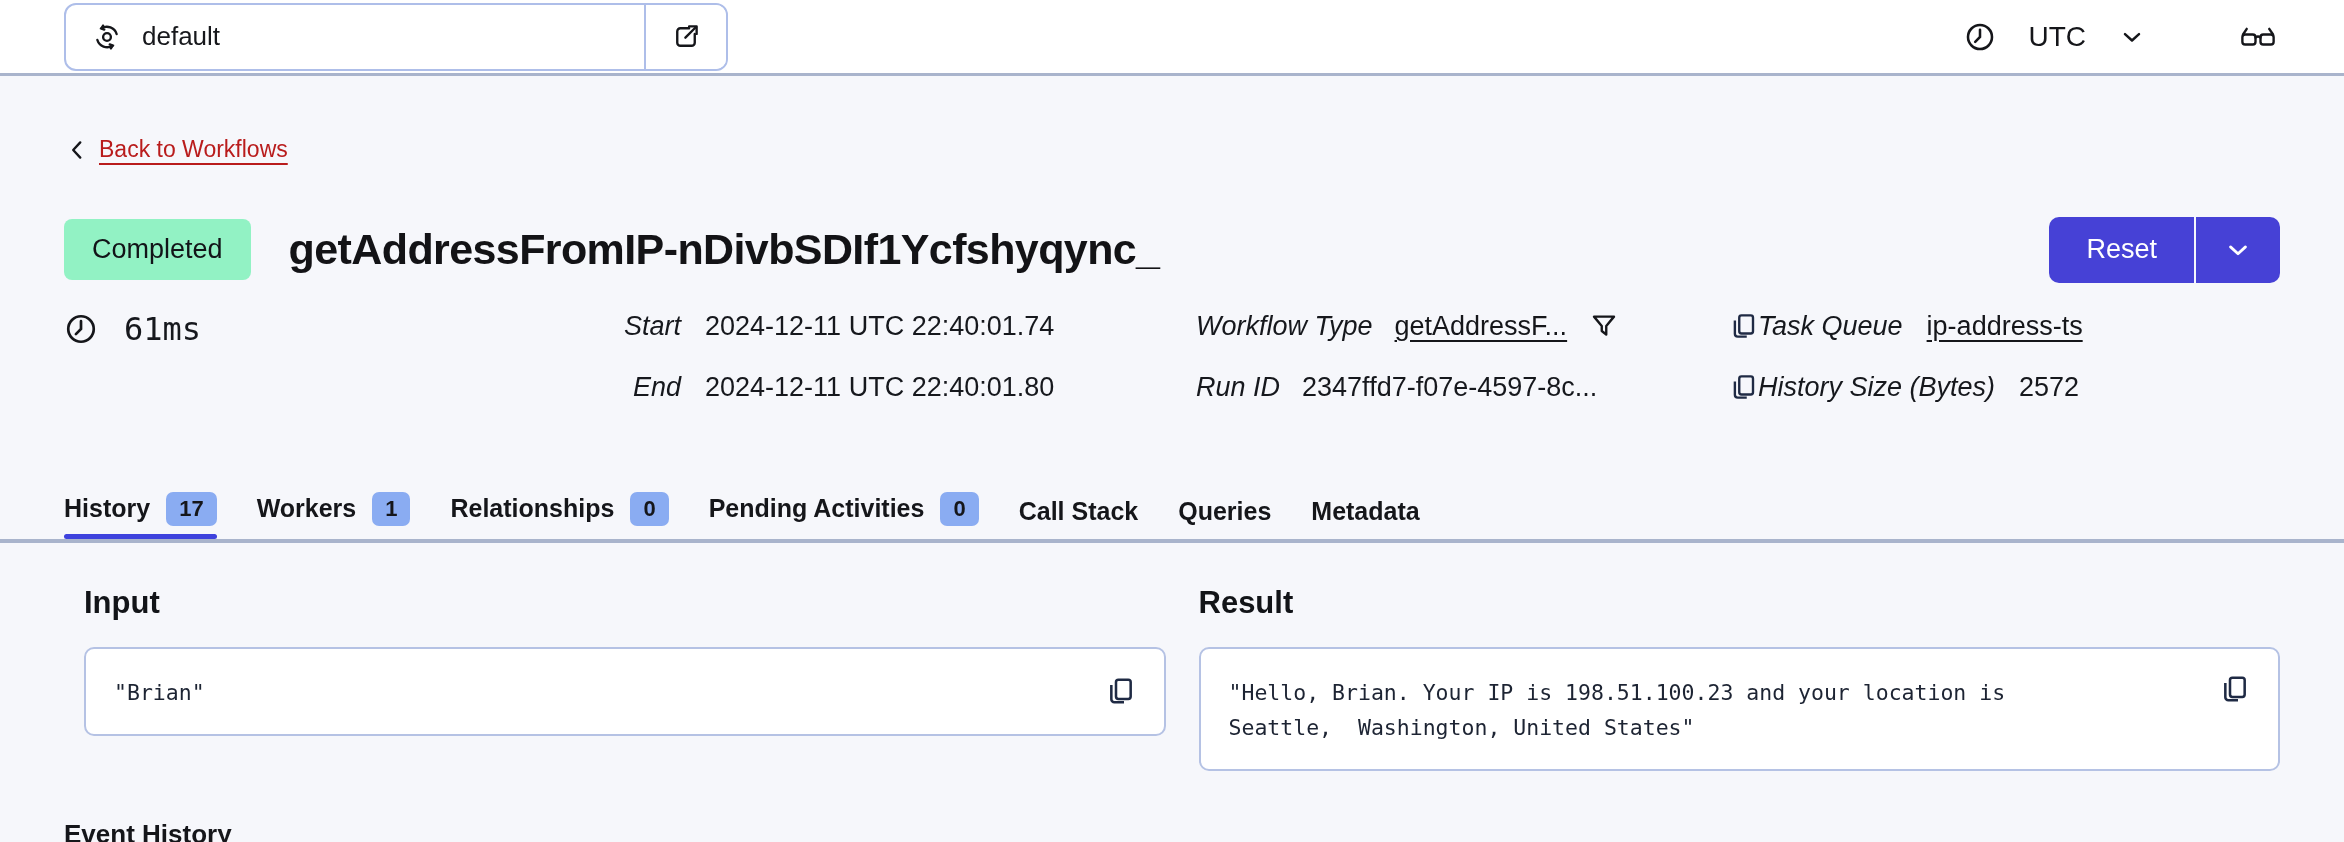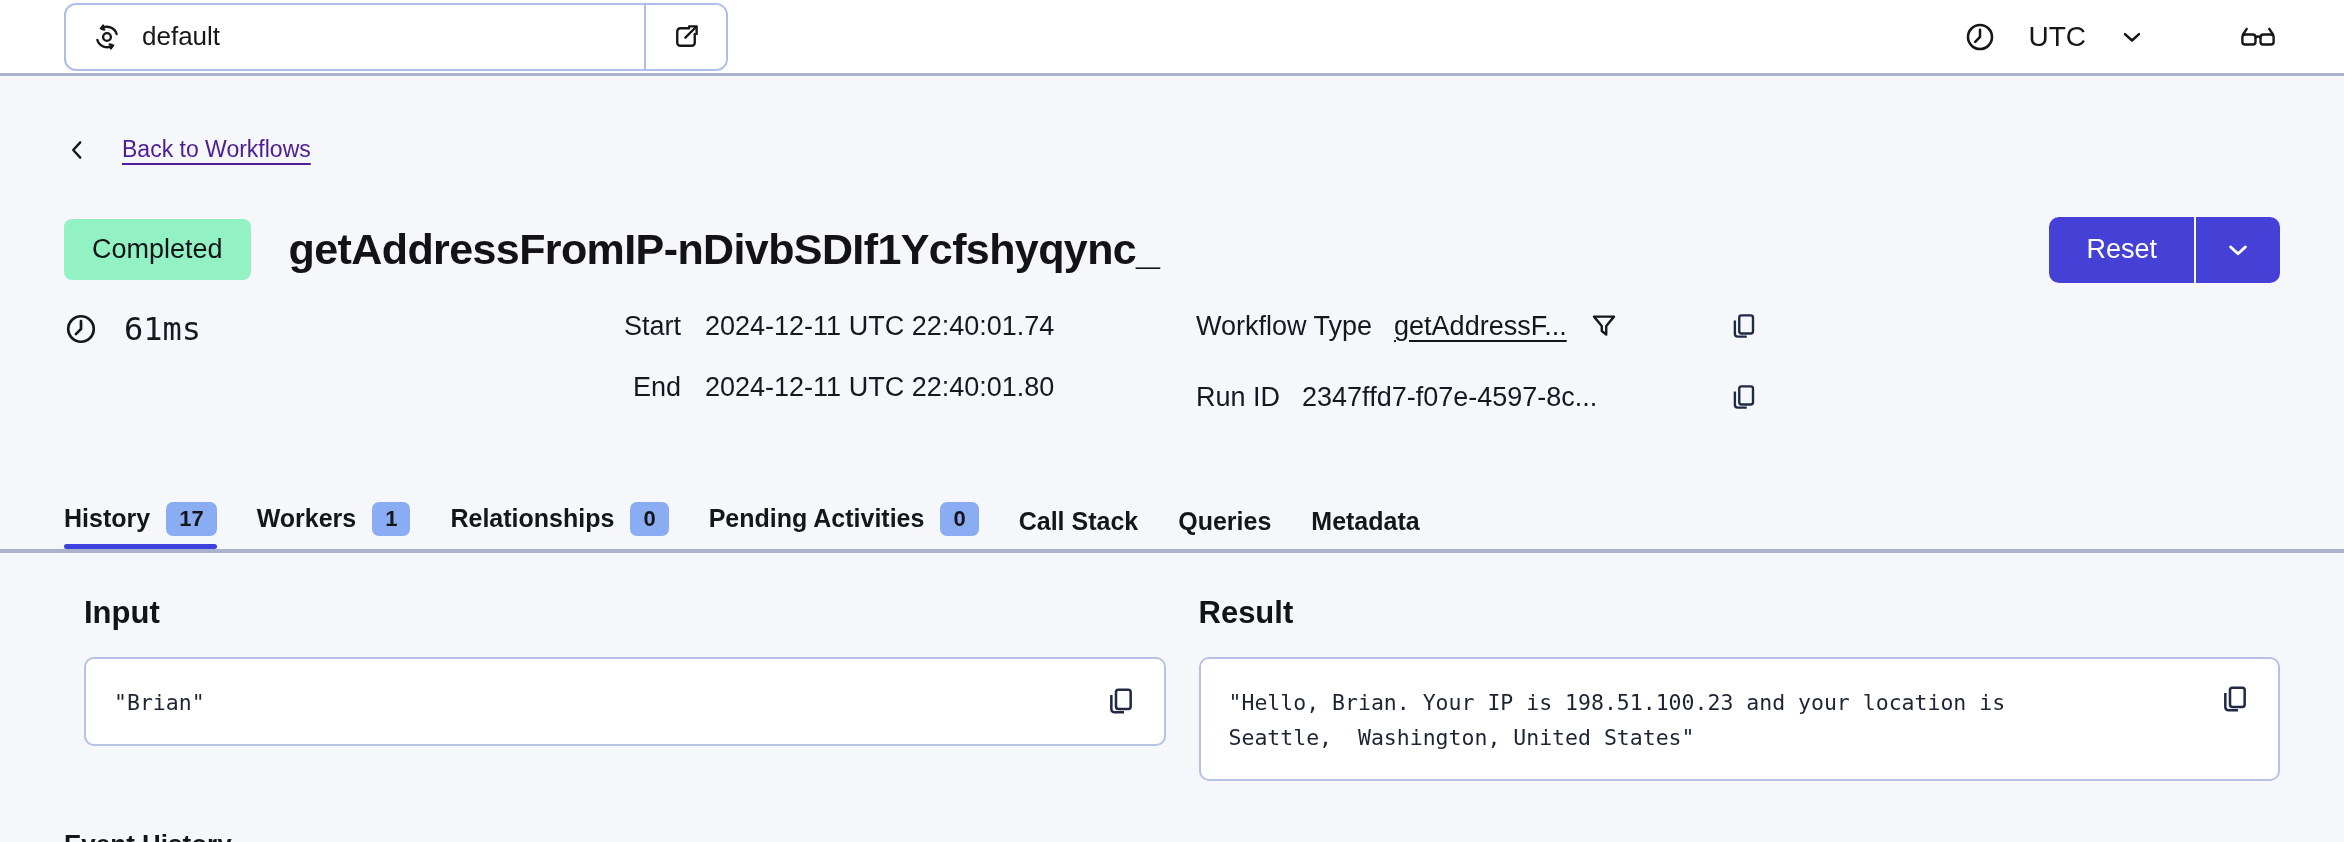--- a/index.html
+++ b/index.html
@@ -32,21 +32,21 @@
   .tz-btn {
     display:flex; align-items:center; gap:32px; background:none; border:none;
     font-family:inherit; font-size:28px; color:#15161A; cursor:pointer;
   }
   .glasses-btn { background:none; border:none; margin-left:92px; cursor:pointer; }
 
   
   .content { padding:0 64px; }
 
   .back-row { margin-top:60px; }
-  .back-link { display:inline-flex; align-items:center; gap:32px; color:#4c1d95; cursor:pointer; }
+  .back-link { display:inline-flex; align-items:center; gap:9px; color:#b91c1c; cursor:pointer; }
   .back-label {
     font-size:23px; font-weight:500;
     text-decoration:underline; text-decoration-thickness:2px; text-underline-offset:6px;
   }
 
   .title-row { margin-top:50px; display:flex; align-items:center; gap:38px; }
   .status-badge {
     background:#92F2C4; color:#121418; font-size:27px; font-weight:500;
     padding:15px 28px; border-radius:8px; white-space:nowrap;
   }
@@ -62,30 +62,30 @@
     background:none; border:none; color:#fff; font-family:inherit;
     font-size:27px; padding:0 37px; cursor:pointer;
   }
   .reset-caret {
     background:none; border:none; border-left:2px solid rgba(255,255,255,0.95);
     width:86px; display:flex; align-items:center; justify-content:center; cursor:pointer;
   }
 
   
   .details { margin-top:28px; display:flex; font-size:27px; color:#16181D; }
-  .details .lbl { white-space:nowrap; }
+  .details .lbl { font-style:italic; white-space:nowrap; }
   .details .val { white-space:nowrap; }
   .dcol1 { width:560px; display:flex; align-items:center; gap:26px; height:36px; }
   .duration { font-family:"DejaVu Sans Mono","Liberation Mono",monospace; font-size:32px; }
   .kv-grid {
     width:572px; display:grid; grid-template-columns:max-content auto;
     column-gap:24px; row-gap:30px; align-content:start;
   }
   .kv-grid .lbl { justify-self:end; }
-  .dcol3 { width:562px; display:flex; flex-direction:column; row-gap:40px; }
+  .dcol3 { width:562px; display:flex; flex-direction:column; row-gap:30px; }
   .dcol3 .drow { display:flex; align-items:center; gap:22px; }
   .dcol3 .push { margin-left:auto; }
   .dcol4 { flex:1; display:flex; flex-direction:column; row-gap:30px; }
   .dcol4 .drow { display:flex; align-items:center; gap:24px; }
   .link-val {
     color:#15161A; text-decoration:underline; text-decoration-thickness:2px;
     text-underline-offset:5px; cursor:pointer; white-space:nowrap;
   }
   .icon-btn { background:none; border:none; cursor:pointer; padding:0; }
 
@@ -253,20 +253,30 @@
           <span>
             <svg width="30" height="30" viewBox="0 0 24 24" fill="none" stroke="#1F2A44" stroke-width="1.9" stroke-linejoin="round">
               <rect x="9" y="3.5" width="11" height="14.5" rx="1.8"></rect>
               <path d="M5.5 7.5 V18.2 A2.3 2.3 0 0 0 7.8 20.5 H15"></path>
             </svg>
           </span>
         </button>
       </div>
     </div>
 
+    <div class="dcol4">
+      <div class="drow">
+        <span class="lbl">Task Queue</span>
+        <a class="link-val">ip-address-ts</a>
+      </div>
+      <div class="drow">
+        <span class="lbl">History Size (Bytes)</span>
+        <span class="val">2572</span>
+      </div>
+    </div>
   </section>
 
   <nav class="tabs">
     <div class="tab active">
       <span>History</span>
       <span class="tab-badge">17</span>
     </div>
     <div class="tab">
       <span>Workers</span>
       <span class="tab-badge">1</span>

